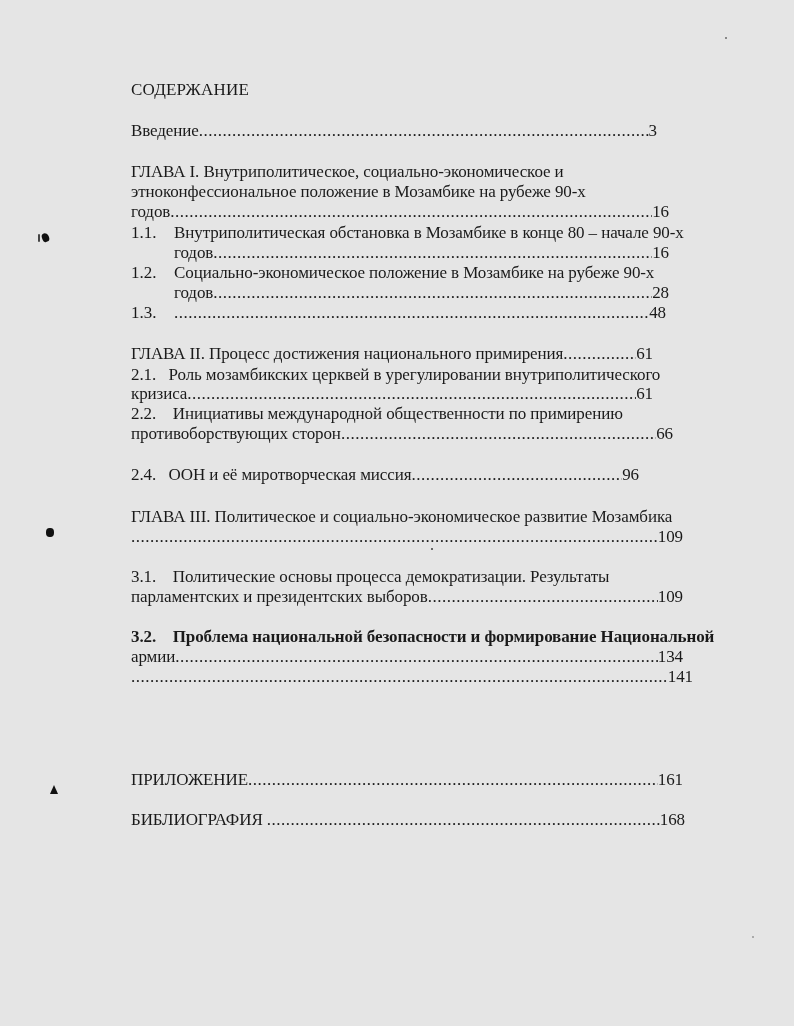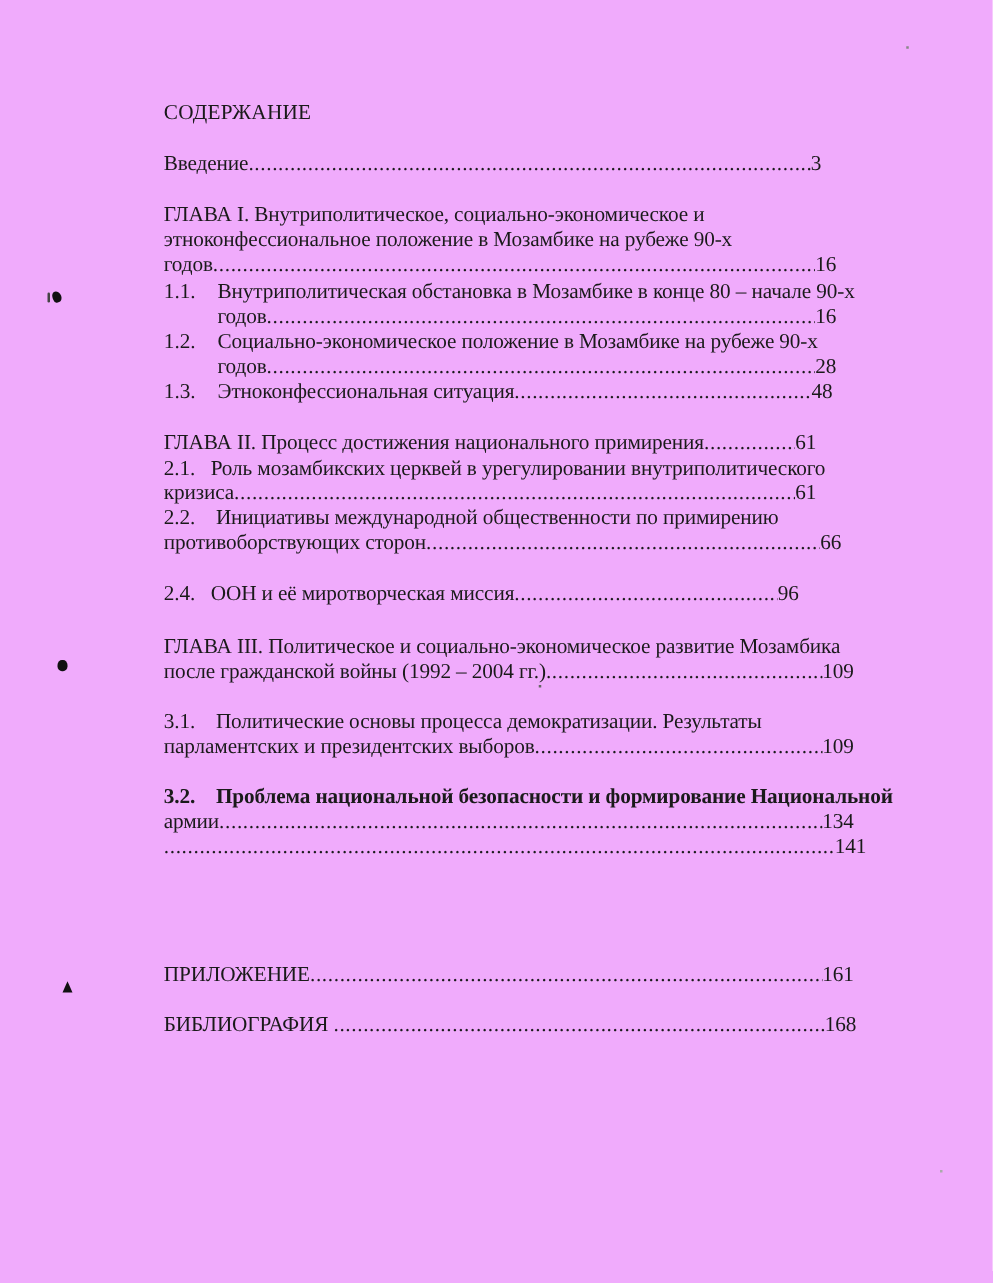--- a/index.html
+++ b/index.html
@@ -13,21 +13,21 @@
       position: relative;
       overflow: hidden;
       font-family: "Liberation Serif", "DejaVu Serif", serif;
       color: #1a1a1a;
       font-size: 17px;
     }
     .page {
       position: absolute;
       left: 0; top: 0;
       width: 794px; height: 1026px;
-      background: #f0abfc;
+      background: #e5e5e5;
     }
     .line {
       position: absolute;
       left: 131px;
       white-space: nowrap;
       line-height: 20px;
       height: 20px;
       letter-spacing: -0.1px;
     }
     .line.indent {
@@ -112,21 +112,20 @@
     <div class="line indent filled" style="top:283px; width:495px;">
       <span class="t">годов</span>
       <span class="dots"></span>
       <span class="p">28</span>
     </div>
   </div>
 
   <div>
     <div class="num" style="top:303px;">1.3.</div>
     <div class="line indent filled" style="top:303px; width:492px;">
-      <span class="t">Этноконфессиональная ситуация</span>
       <span class="dots"></span>
       <span class="p">48</span>
     </div>
   </div>
 
   <div class="line filled" style="top:344px; width:522px;">
     <span class="t">ГЛАВА II. Процесс достижения национального примирения</span>
     <span class="dots"></span>
     <span class="p">61</span>
   </div>
@@ -156,21 +155,20 @@
 
   <div class="line filled" style="top:465px; width:508px;">
     <span class="t"><span>2.4.</span>&nbsp;&nbsp;&nbsp;<span>ООН и её миротворческая миссия</span></span>
     <span class="dots"></span>
     <span class="p">96</span>
   </div>
 
   <div>
     <div class="line" style="top:507px;">ГЛАВА III. Политическое и социально-экономическое развитие Мозамбика</div>
     <div class="line filled" style="top:527px; width:552px;">
-      <span class="t">после гражданской войны (1992 – 2004 гг.)</span>
       <span class="dots"></span>
       <span class="p">109</span>
     </div>
   </div>
 
   <div>
     <div class="line" style="top:567px;">
       <span>3.1.</span>&nbsp;&nbsp;&nbsp;&nbsp;<span>Политические основы процесса демократизации. Результаты</span>
     </div>
     <div class="line filled" style="top:587px; width:552px;">

